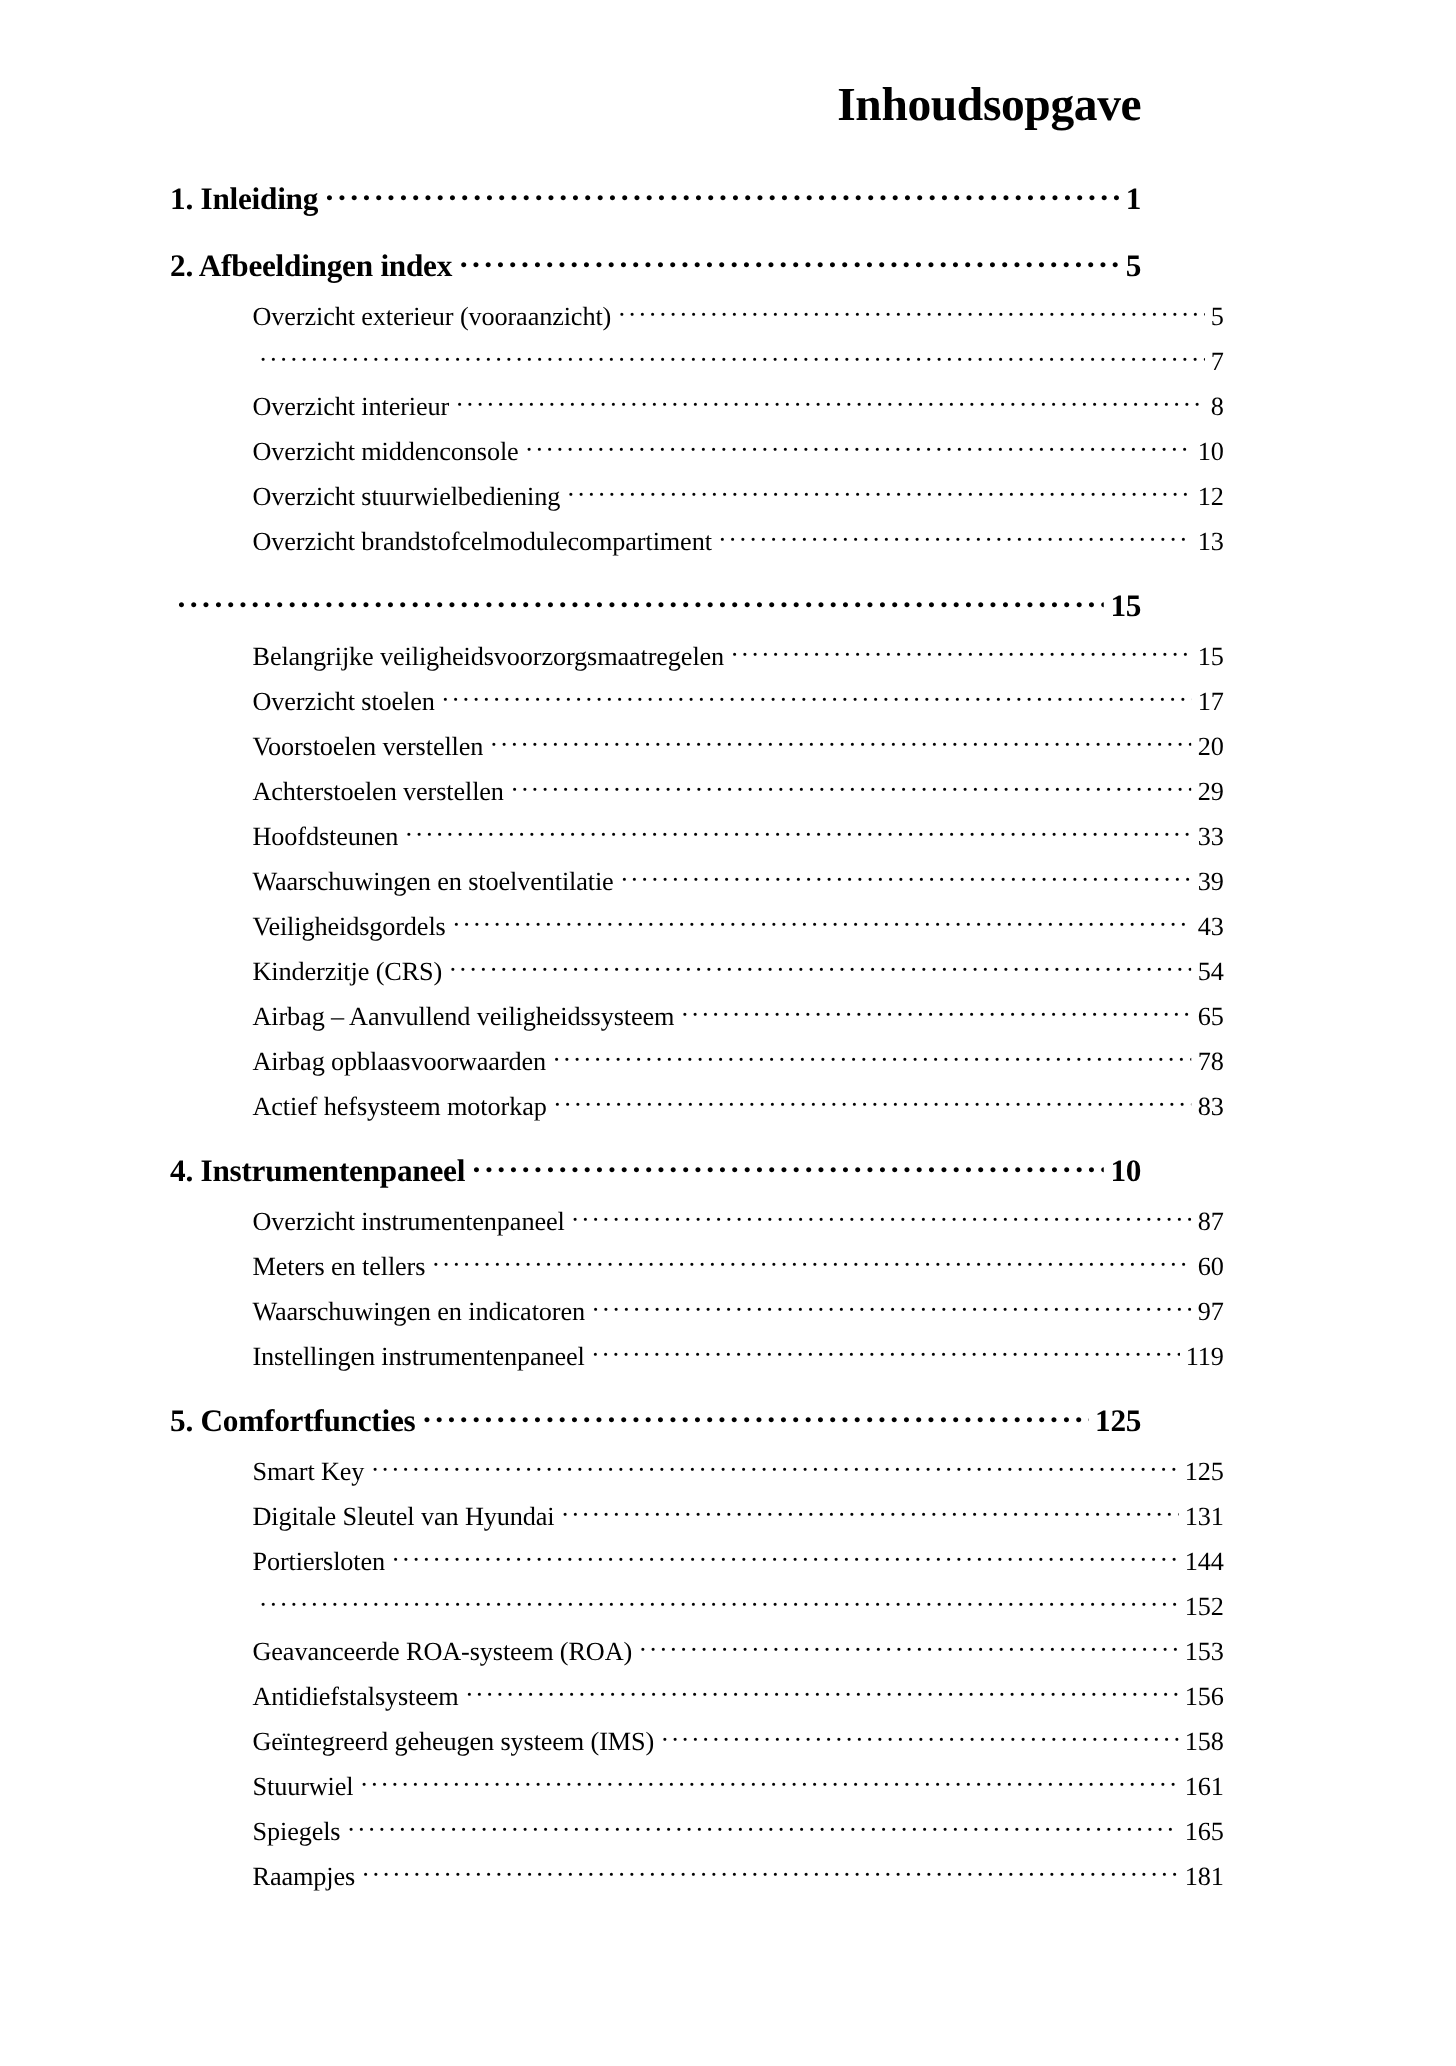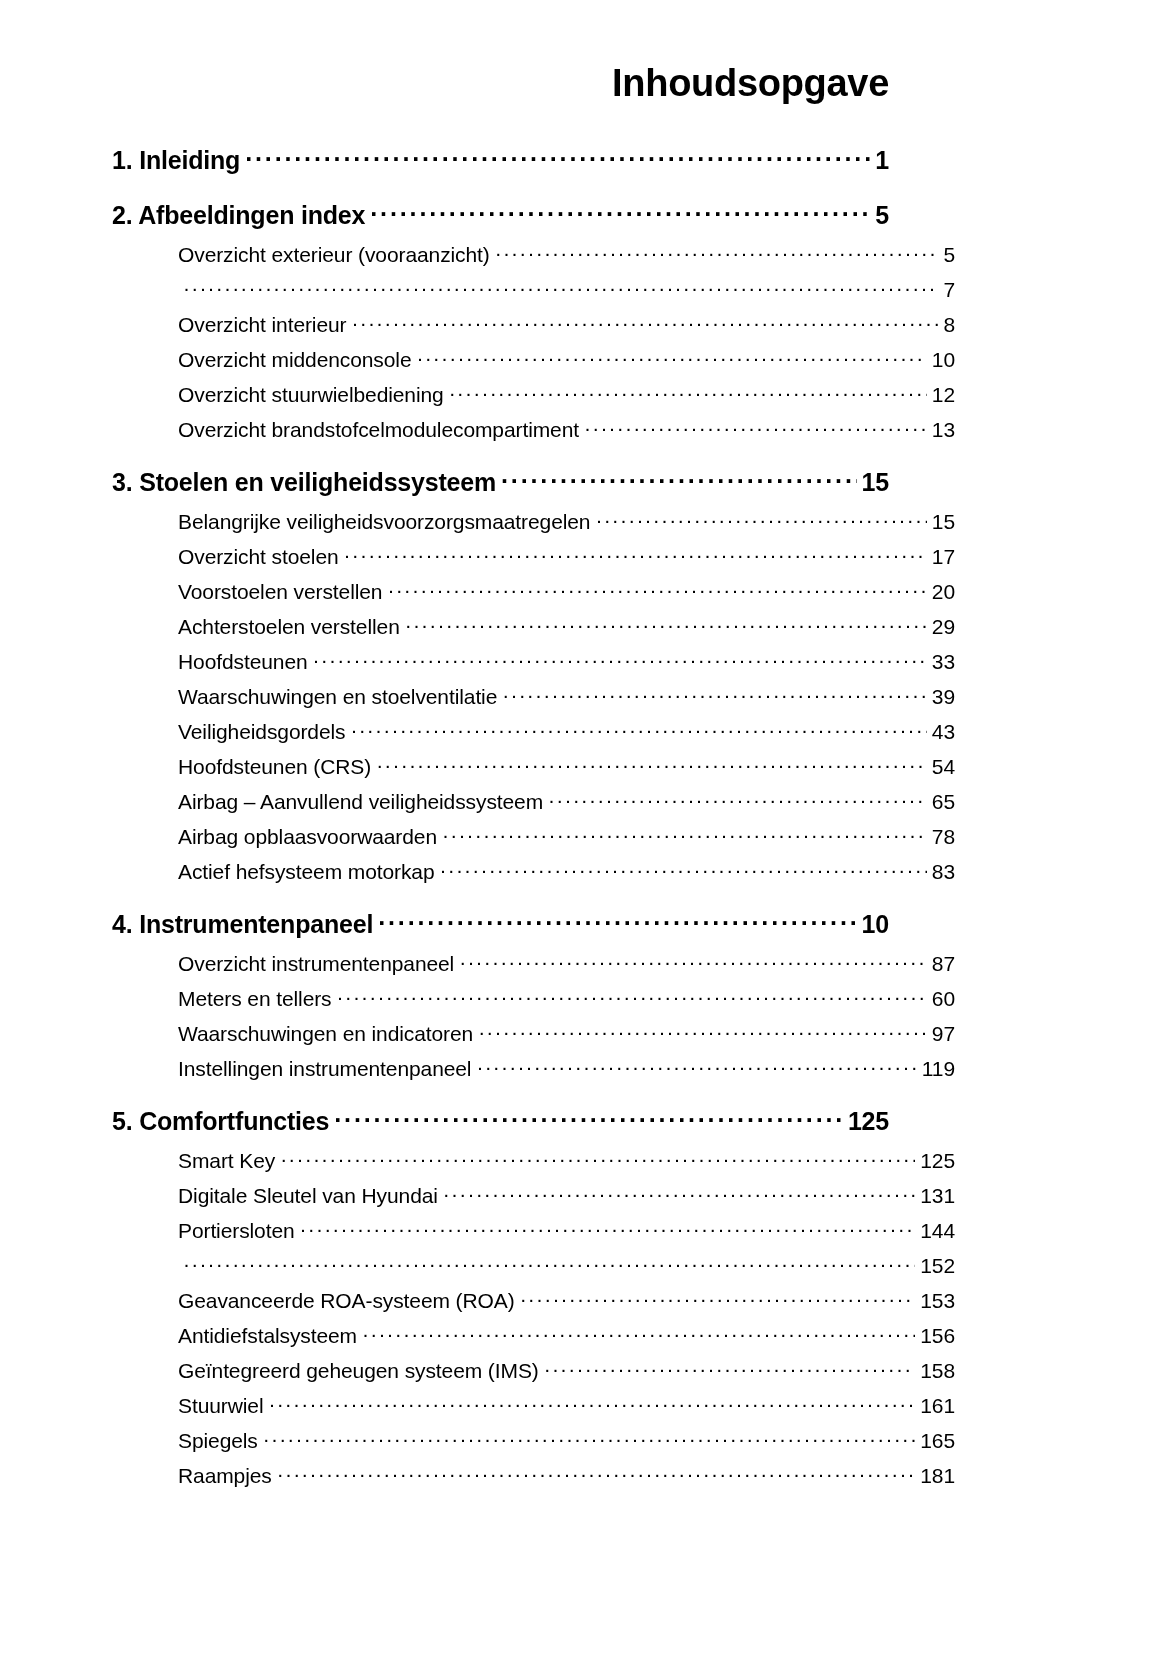--- a/index.html
+++ b/index.html
@@ -5,24 +5,25 @@
   html, body {
     margin: 0;
     padding: 0;
     background: #ffffff;
   }
   .page {
     position: relative;
     width: 1001px;
     height: 1653px;
     background: #ffffff;
-    font-family: Liberation Sans, sans-serif;
+    font-family: Liberation Serif, serif;
     color: #000000;
     box-sizing: border-box;
     overflow: hidden;
+    margin-left: 24px;
   }
   .page-title {
     position: absolute;
     top: 62px;
     right: 112px;
     font-size: 38px;
     font-weight: bold;
     letter-spacing: -0.3px;
   }
   .toc {
@@ -137,21 +138,20 @@
           <span class="page-num">12</span>
         </div>
         <div class="row level2">
           <span class="label">Overzicht brandstofcelmodulecompartiment</span>
           <span class="leader">·······················································································································</span>
           <span class="page-num">13</span>
         </div>
       </div>
       <div class="chapter">
         <div class="row level1">
-          <span class="label">3. Stoelen en veiligheidssysteem</span>
           <span class="leader">·······················································································································</span>
           <span class="page-num">15</span>
         </div>
         <div class="row level2">
           <span class="label">Belangrijke veiligheidsvoorzorgsmaatregelen</span>
           <span class="leader">·······················································································································</span>
           <span class="page-num">15</span>
         </div>
         <div class="row level2">
           <span class="label">Overzicht stoelen</span>
@@ -177,21 +177,21 @@
           <span class="label">Waarschuwingen en stoelventilatie</span>
           <span class="leader">·······················································································································</span>
           <span class="page-num">39</span>
         </div>
         <div class="row level2">
           <span class="label">Veiligheidsgordels</span>
           <span class="leader">·······················································································································</span>
           <span class="page-num">43</span>
         </div>
         <div class="row level2">
-          <span class="label">Hoofdsteunen (CRS)</span>
+          <span class="label">Kinderzitje (CRS)</span>
           <span class="leader">·······················································································································</span>
           <span class="page-num">54</span>
         </div>
         <div class="row level2">
           <span class="label">Airbag – Aanvullend veiligheidssysteem</span>
           <span class="leader">·······················································································································</span>
           <span class="page-num">65</span>
         </div>
         <div class="row level2">
           <span class="label">Airbag opblaasvoorwaarden</span>

